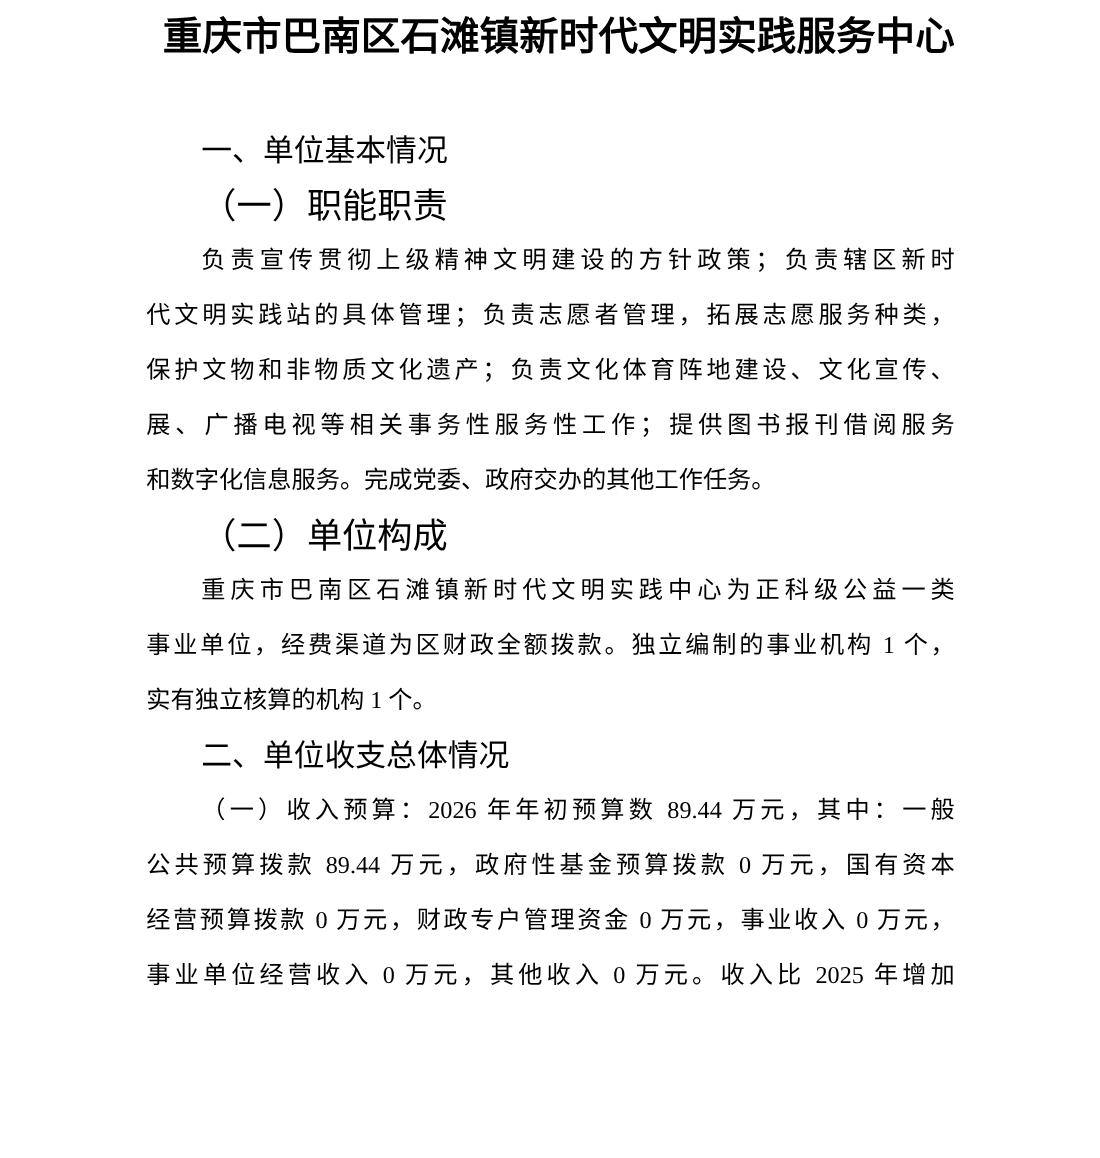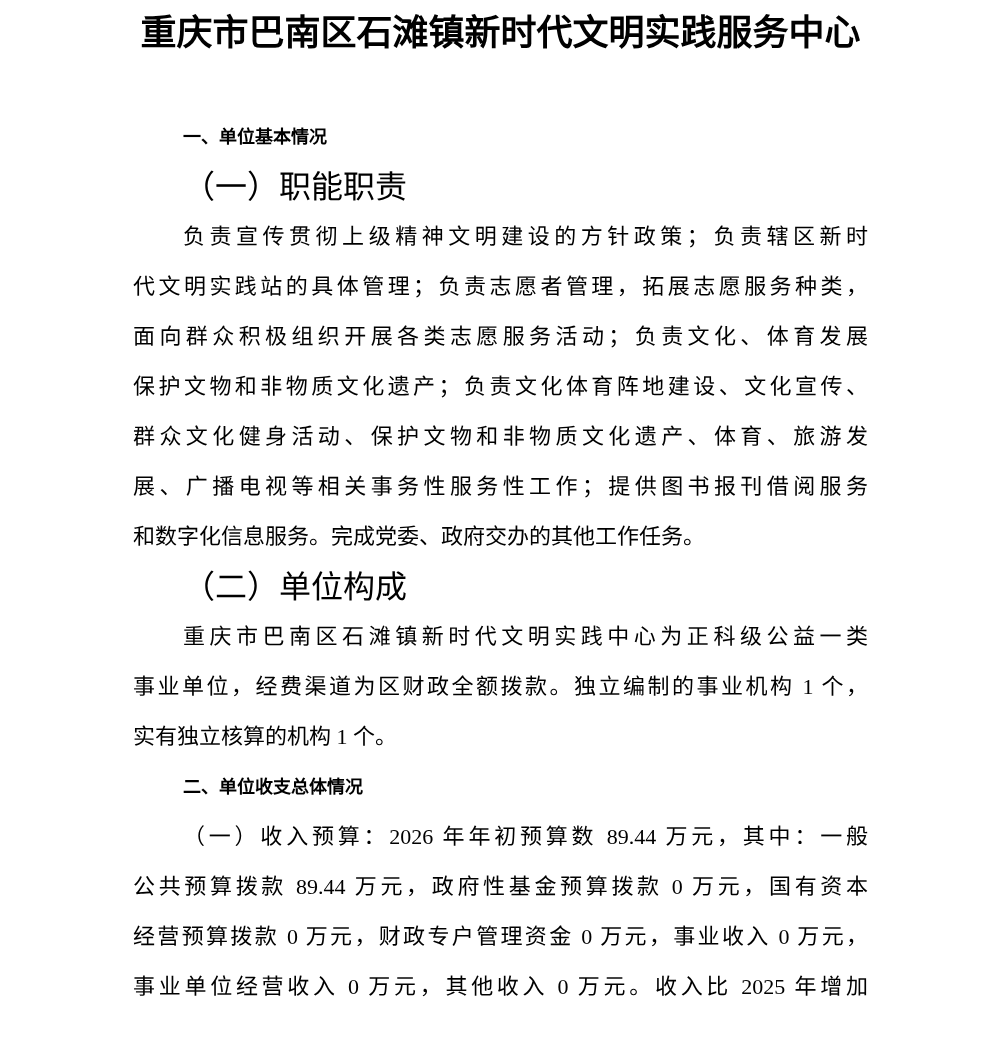--- a/index.html
+++ b/index.html
@@ -12,41 +12,41 @@
     height: 1053px;
     overflow: hidden;
     color: #000000;
     font-family: "Liberation Serif", "DejaVu Serif", serif;
   }
   .page {
     width: 735px;
     padding: 10px 132px 0 133px;
   }
   .doc-title {
-    text-align: center;
+    text-align: right;
     font-weight: bold;
     font-size: 36px;
     line-height: 46px;
     font-family: "Liberation Serif", "DejaVu Serif", serif;
     margin: 0 0 56px 0;
   }
   .title-line {
     white-space: nowrap;
   }
   .row {
     height: 50px;
     line-height: 50px;
     font-size: 22px;
     overflow: visible;
     white-space: normal;
   }
   .row.heading {
     font-family: "Liberation Sans", "DejaVu Sans", sans-serif;
-    font-weight: bold;
-    font-size: 18px;
+    font-weight: normal;
+    font-size: 28px;
     padding-left: 50px;
   }
   .row.subheading {
     padding-left: 50px;
     font-size: 32px;
   }
   .row.first {
     text-indent: 50px;
   }
   .row.justify {
@@ -65,25 +65,23 @@
   </h1>
 
   <div class="row heading">一、单位基本情况</div>
 
   <div class="row subheading">（一）职能职责</div>
 
   <div class="row first justify">负责宣传贯彻上级精神文明建设的方针政策；负责辖区新时</div>
 
   <div class="row justify">代文明实践站的具体管理；负责志愿者管理，拓展志愿服务种类，</div>
 
-  <div class="row justify">面向群众积极组织开展各类志愿服务活动；负责文化、体育发展</div>
 
   <div class="row justify">保护文物和非物质文化遗产；负责文化体育阵地建设、文化宣传、</div>
 
-  <div class="row justify">群众文化健身活动、保护文物和非物质文化遗产、体育、旅游发</div>
 
   <div class="row justify">展、广播电视等相关事务性服务性工作；提供图书报刊借阅服务</div>
 
   <div class="row">和数字化信息服务。完成党委、政府交办的其他工作任务。</div>
 
   <div class="row subheading">（二）单位构成</div>
 
   <div class="row first justify">重庆市巴南区石滩镇新时代文明实践中心为正科级公益一类</div>
 
   <div class="row justify">事业单位，经费渠道为区财政全额拨款。独立编制的事业机构 1 个，</div>

